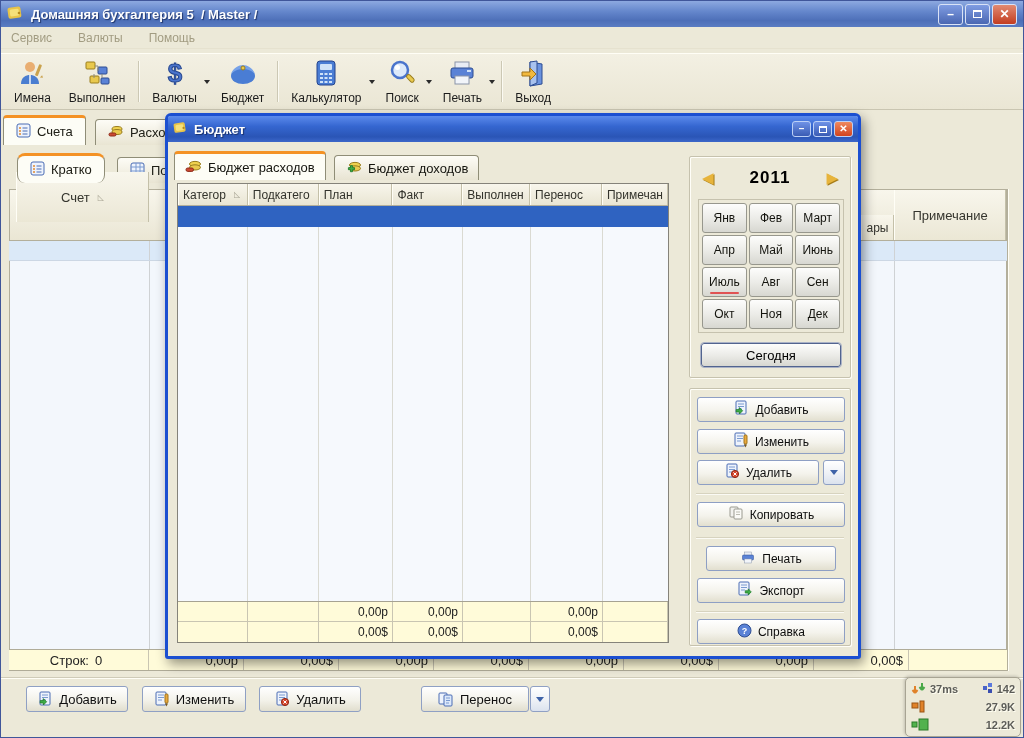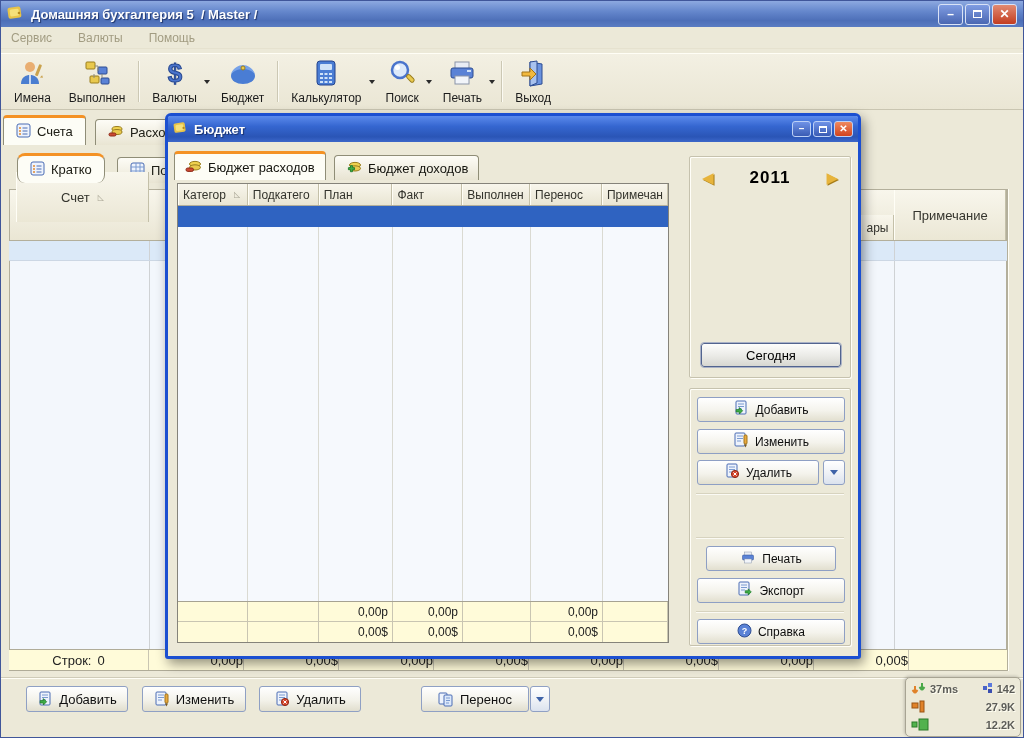--- a/index.html
+++ b/index.html
@@ -39,21 +39,21 @@
   .mheadband{position:absolute;left:8px;top:188px;width:998px;height:52px;
     background:linear-gradient(#f8f6ec,#eae6d4);border:1px solid #b3af9b;}
   .mcell{position:absolute;display:flex;align-items:center;justify-content:center;font-size:13px;color:#35352e;
     background:linear-gradient(#f8f6ec,#ebe7d5);border-right:1px solid #c4c0a9;border-left:1px solid #fffef6;}
   .sortglyph{font-size:8px;color:#a8a494;margin-left:8px;}
   .selrow{position:absolute;left:8px;top:240px;width:998px;height:20px;background:#dbe9f8;border-bottom:1px solid #ccd7e4;}
   .mbody{position:absolute;left:8px;top:260px;width:998px;height:388px;background:#f3f7fc;border-left:1px solid #b3af9b;border-right:1px solid #b3af9b;}
   .vline{position:absolute;top:0;bottom:0;width:1px;background:#cfd2d4;}
   .statusrow{position:absolute;left:8px;top:648px;width:998px;height:22px;display:flex;background:#fffbd9;
     border-top:1px solid #b0ac98;border-bottom:1px solid #b0ac98;font-size:13px;color:#222;}
-  .scell{border-right:1px solid #c9c5b2;display:flex;align-items:center;justify-content:flex-end;}
+  .scell{border-right:1px solid #c9c5b2;display:flex;align-items:center;justify-content:flex-end;padding-right:5px;}
   .scell.lab{justify-content:center;gap:6px;}
   .rstrip{position:absolute;left:1006px;top:188px;width:11px;height:482px;background:#ece9d8;border-left:1px solid #b3af9b;box-shadow:1px 0 0 #fffef6 inset;}
 
   
   .xbtn{border:1px solid #8fa0c4;border-radius:3px;background:linear-gradient(#ffffff,#f3f2ea 55%,#e1dece);
     display:flex;align-items:center;justify-content:center;gap:6px;font-size:13px;color:#101010;cursor:default;}
   .xbtn svg{display:block;}
   .ddbtn{border:1px solid #8fa0c4;border-radius:3px;background:linear-gradient(#ffffff,#eef1f6 55%,#dbe2ee);
     display:flex;align-items:center;justify-content:center;cursor:default;}
   .chev{width:0;height:0;border-left:4px solid transparent;border-right:4px solid transparent;border-top:5px solid #3f63a8;}
@@ -520,20 +520,34 @@
           </div>
         </div>
       </div>
 
       <div class="groupbox" style="left:521px;top:14px;width:162px;height:222px;">
         <div class="calhead">
           <span class="yeararrow">◀</span>
           <span class="yearlab">2011</span>
           <span class="yeararrow">▶</span>
         </div>
+        <div class="monthgrid">
+          <div class="mbtn">Янв</div>
+          <div class="mbtn">Фев</div>
+          <div class="mbtn">Март</div>
+          <div class="mbtn">Апр</div>
+          <div class="mbtn">Май</div>
+          <div class="mbtn">Июнь</div>
+          <div class="mbtn current">Июль</div>
+          <div class="mbtn">Авг</div>
+          <div class="mbtn">Сен</div>
+          <div class="mbtn">Окт</div>
+          <div class="mbtn">Ноя</div>
+          <div class="mbtn">Дек</div>
+        </div>
         <div class="todaybtn">
           <span>Сегодня</span>
         </div>
       </div>
 
       <div class="groupbox" style="left:521px;top:246px;width:162px;height:258px;">
         <div class="dbtn" style="top:8px;">
           <span><svg width="16" height="16" viewBox="0 0 16 16">
                 <rect x="3" y="1" width="10" height="13" rx="1" fill="#eef3fc" stroke="#4a6cb4"></rect>
                 <path d="M5 4h6M5 6.5h6M5 9h4" stroke="#7a9ad0"></path>
@@ -556,20 +570,28 @@
                 <path d="M5 4h6M5 6.5h6M5 9h4" stroke="#7a9ad0"></path>
                 <circle cx="11" cy="11" r="3.6" fill="#d8442a" stroke="#8e2a18"></circle>
                 <path d="M9.4 9.4l3.2 3.2M12.6 9.4l-3.2 3.2" stroke="#fff"></path>
               </svg></span>
           <span>Удалить</span>
         </div>
         <div class="ddbtn" style="position:absolute;left:133px;top:71px;width:22px;height:25px;">
           <span class="chev"></span>
         </div>
         <div class="sep" style="top:104px;"></div>
+        <div class="dbtn" style="top:113px;">
+          <span><svg width="16" height="16" viewBox="0 0 16 16">
+                <rect x="2" y="2" width="8" height="10" rx="1" fill="#f2f2ee" stroke="#9a9a90"></rect>
+                <rect x="6" y="4" width="8" height="10" rx="1" fill="#fafaf6" stroke="#9a9a90"></rect>
+                <path d="M8 7h4M8 9.5h4" stroke="#bcbcb2"></path>
+              </svg></span>
+          <span>Копировать</span>
+        </div>
         <div class="sep" style="top:148px;"></div>
         <div class="dbtn" style="top:157px;left:16px;width:130px;">
           <span><svg width="16" height="15" viewBox="0 0 30 30">
                 <rect x="8" y="4" width="14" height="7" fill="#e8ecf4" stroke="#8a94a8"></rect>
                 <rect x="4" y="10" width="22" height="10" rx="2" fill="#5a82d6" stroke="#2c4c92"></rect>
                 <rect x="8" y="18" width="14" height="8" fill="#f2f5fa" stroke="#8a94a8"></rect>
               </svg></span>
           <span>Печать</span>
         </div>
         <div class="dbtn" style="top:189px;">

